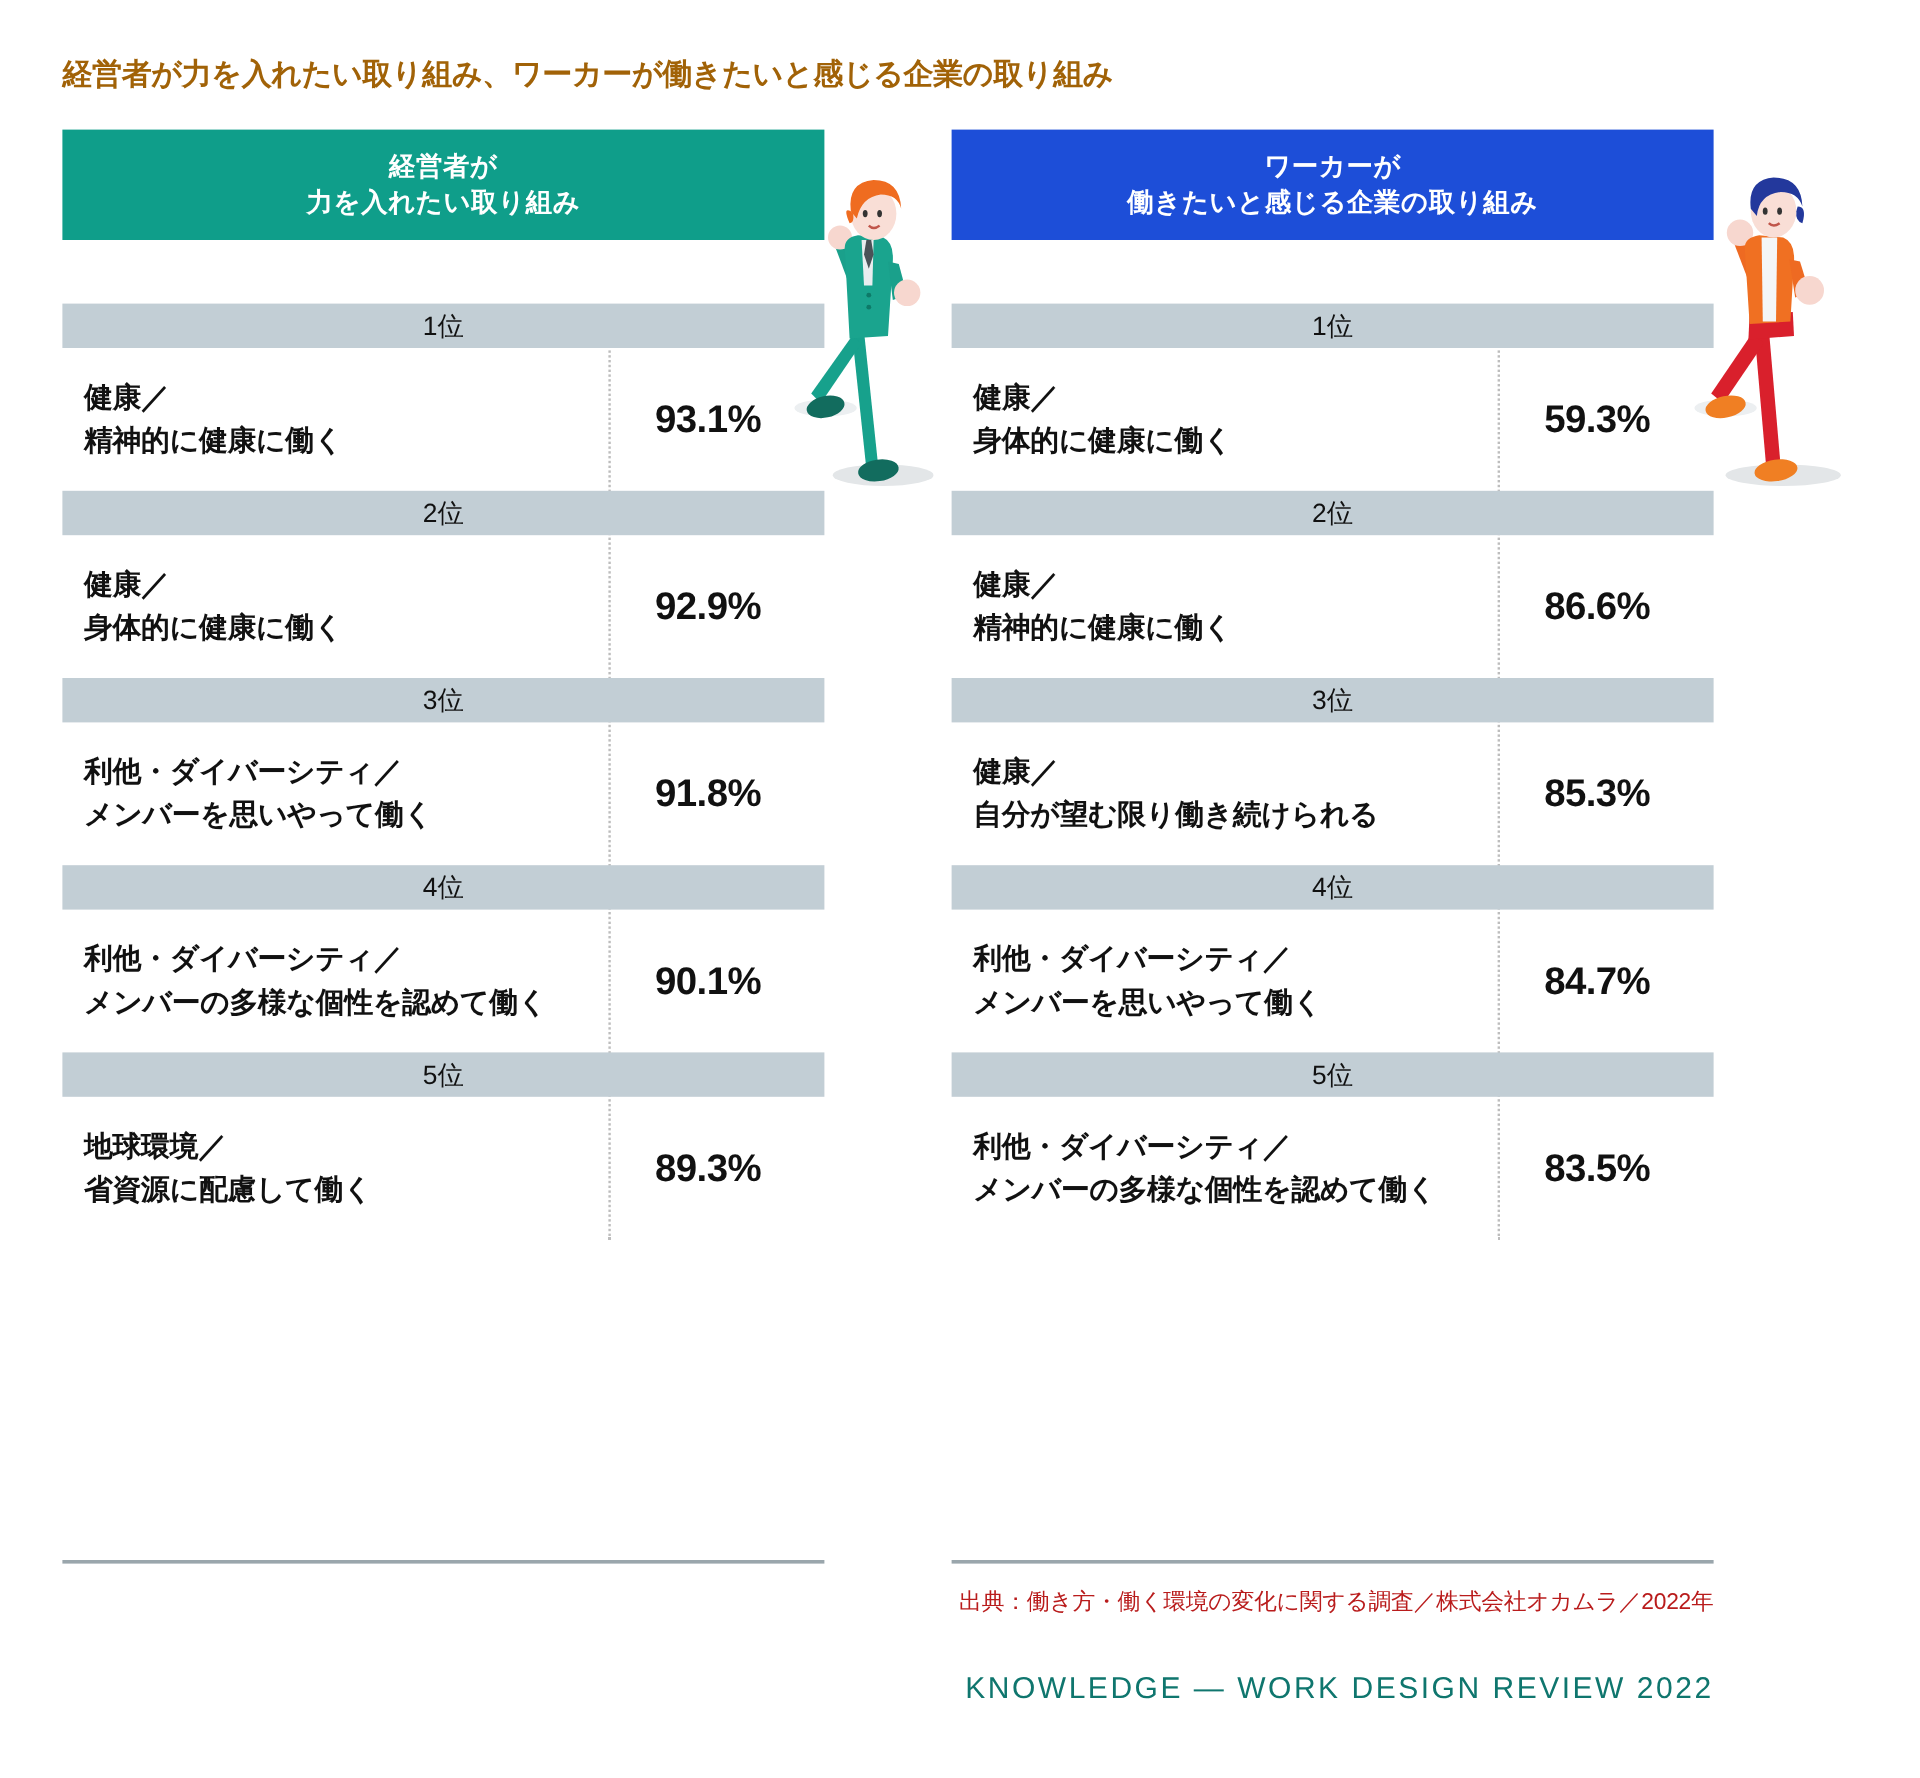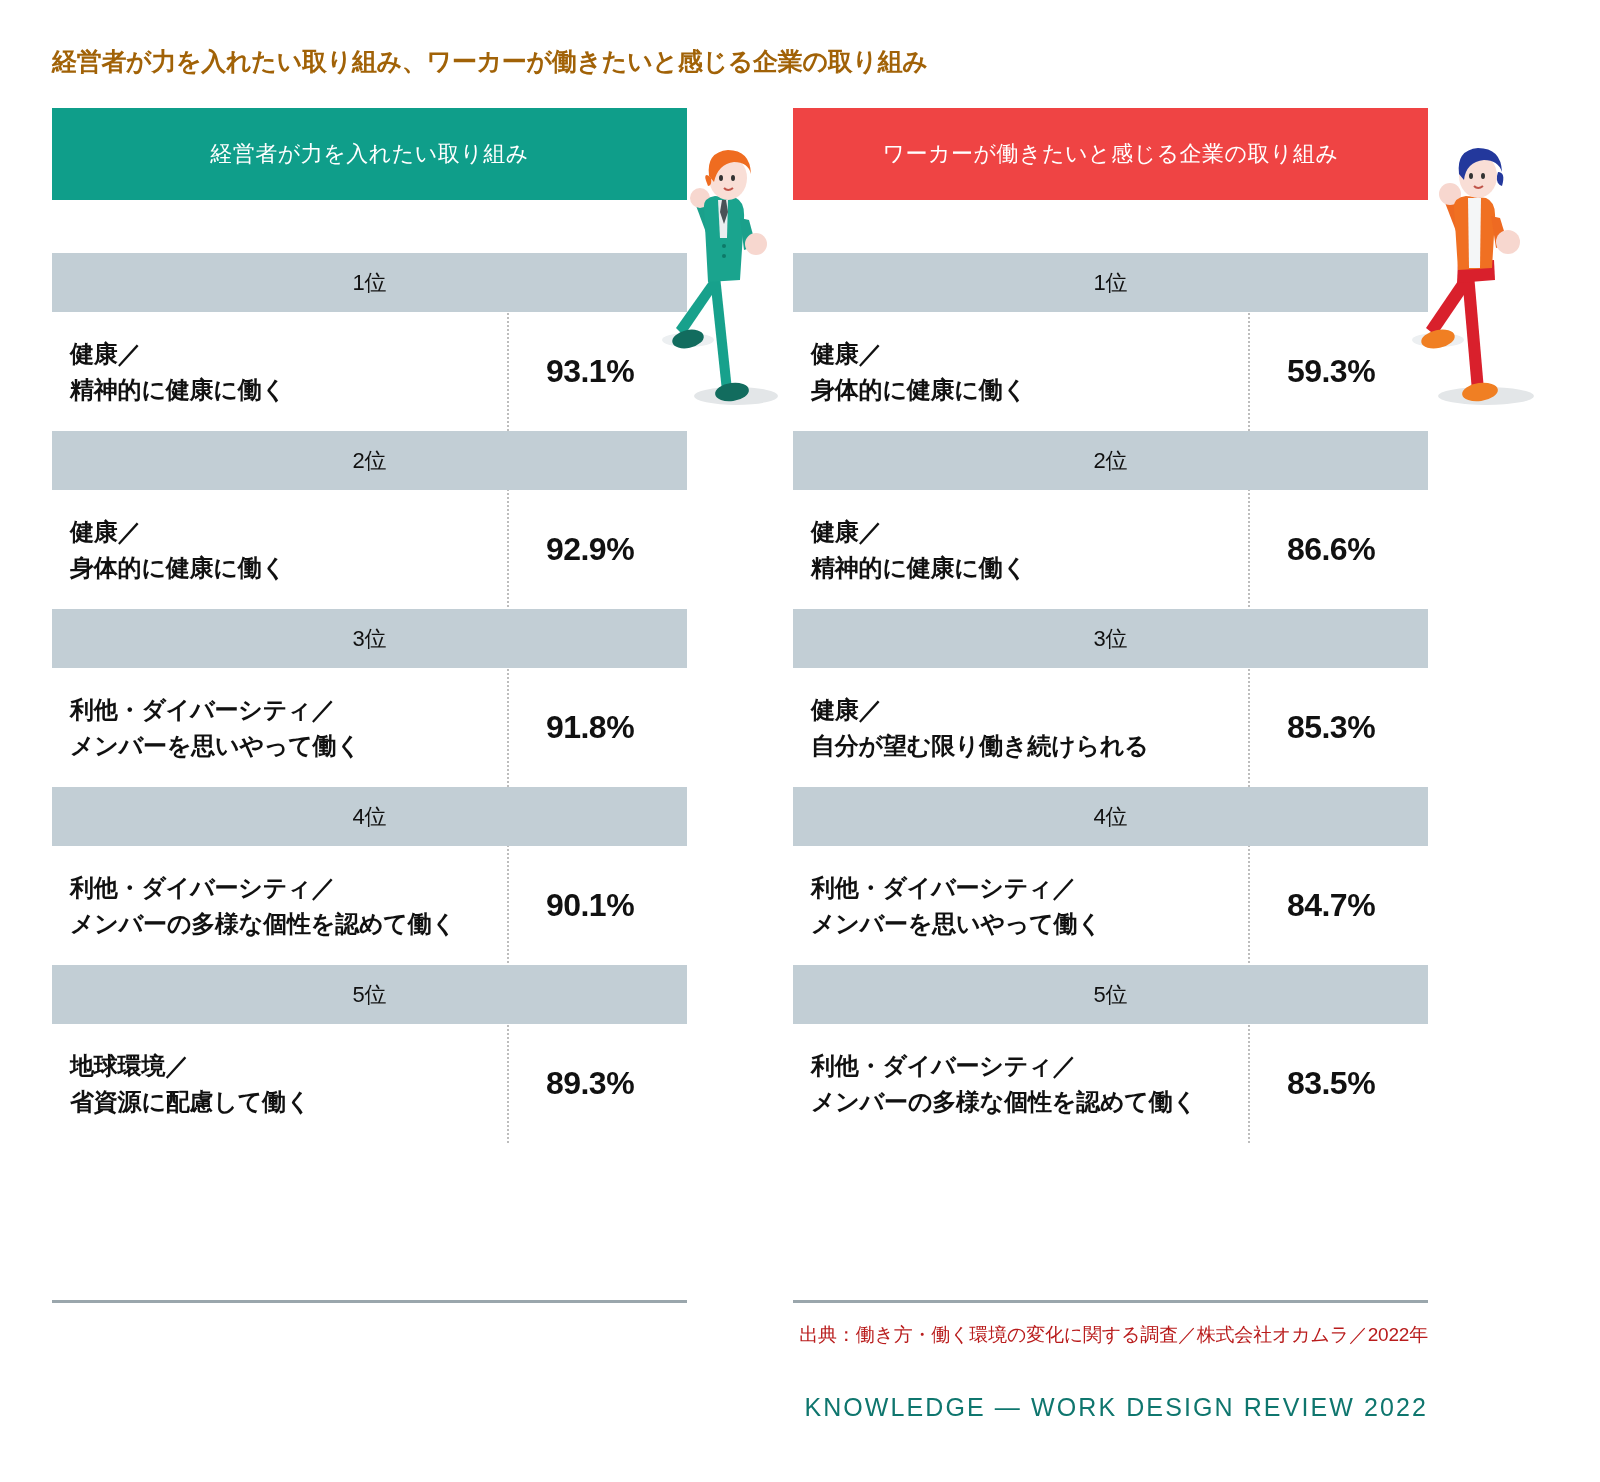--- a/index.html
+++ b/index.html
@@ -25,48 +25,49 @@
     white-space: nowrap;
   }
 
   .column { position: absolute; top: 108px; width: 635px; }
   .column.left  { left: 52px; }
   .column.right { left: 793px; }
 
   .col-header {
     height: 92px;
     display: flex;
+    flex-direction: column;
     align-items: center;
     justify-content: center;
     color: #ffffff;
-    font-weight: normal;
+    font-weight: bold;
     font-size: 22px;
     line-height: 1.35;
     letter-spacing: 0.5px;
   }
   .col-header.green  { background: #0f9e8a; }
-  .col-header.orange { background: #ef4444; }
+  .col-header.orange { background: #1d4ed8; }
 
   .rows { position: relative; margin-top: 53px; }
 
   
   .dotted-divider {
     position: absolute;
     top: 0;
     bottom: 0;
     width: 0;
     border-left: 2px dotted #bdbdbd;
   }
   .column.left  .dotted-divider { left: 455px; }
   .column.right .dotted-divider { left: 455px; }
 
   .rank-row { position: relative; }
 
   .rank-bar {
-    height: 59px;
+    height: 37px;
     background: #c2ced5;
     display: flex;
     align-items: center;
     justify-content: center;
     font-size: 22px;
     font-weight: 500;
     color: #111;
     position: relative;
     z-index: 2;
   }

